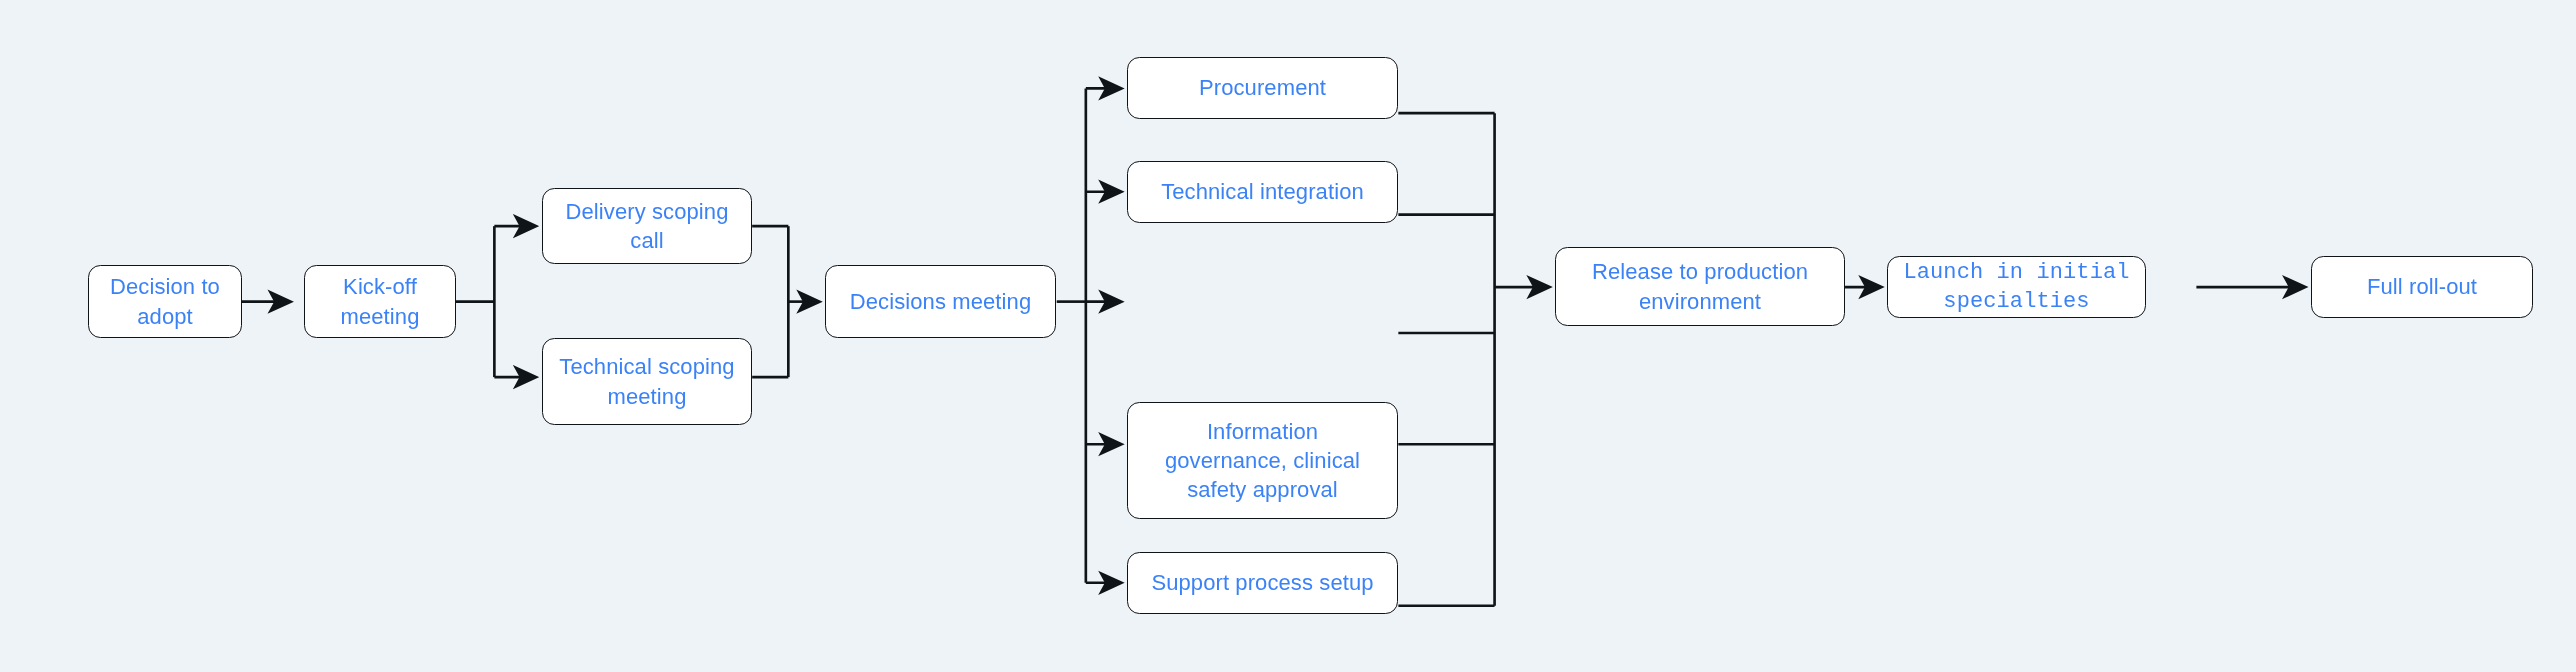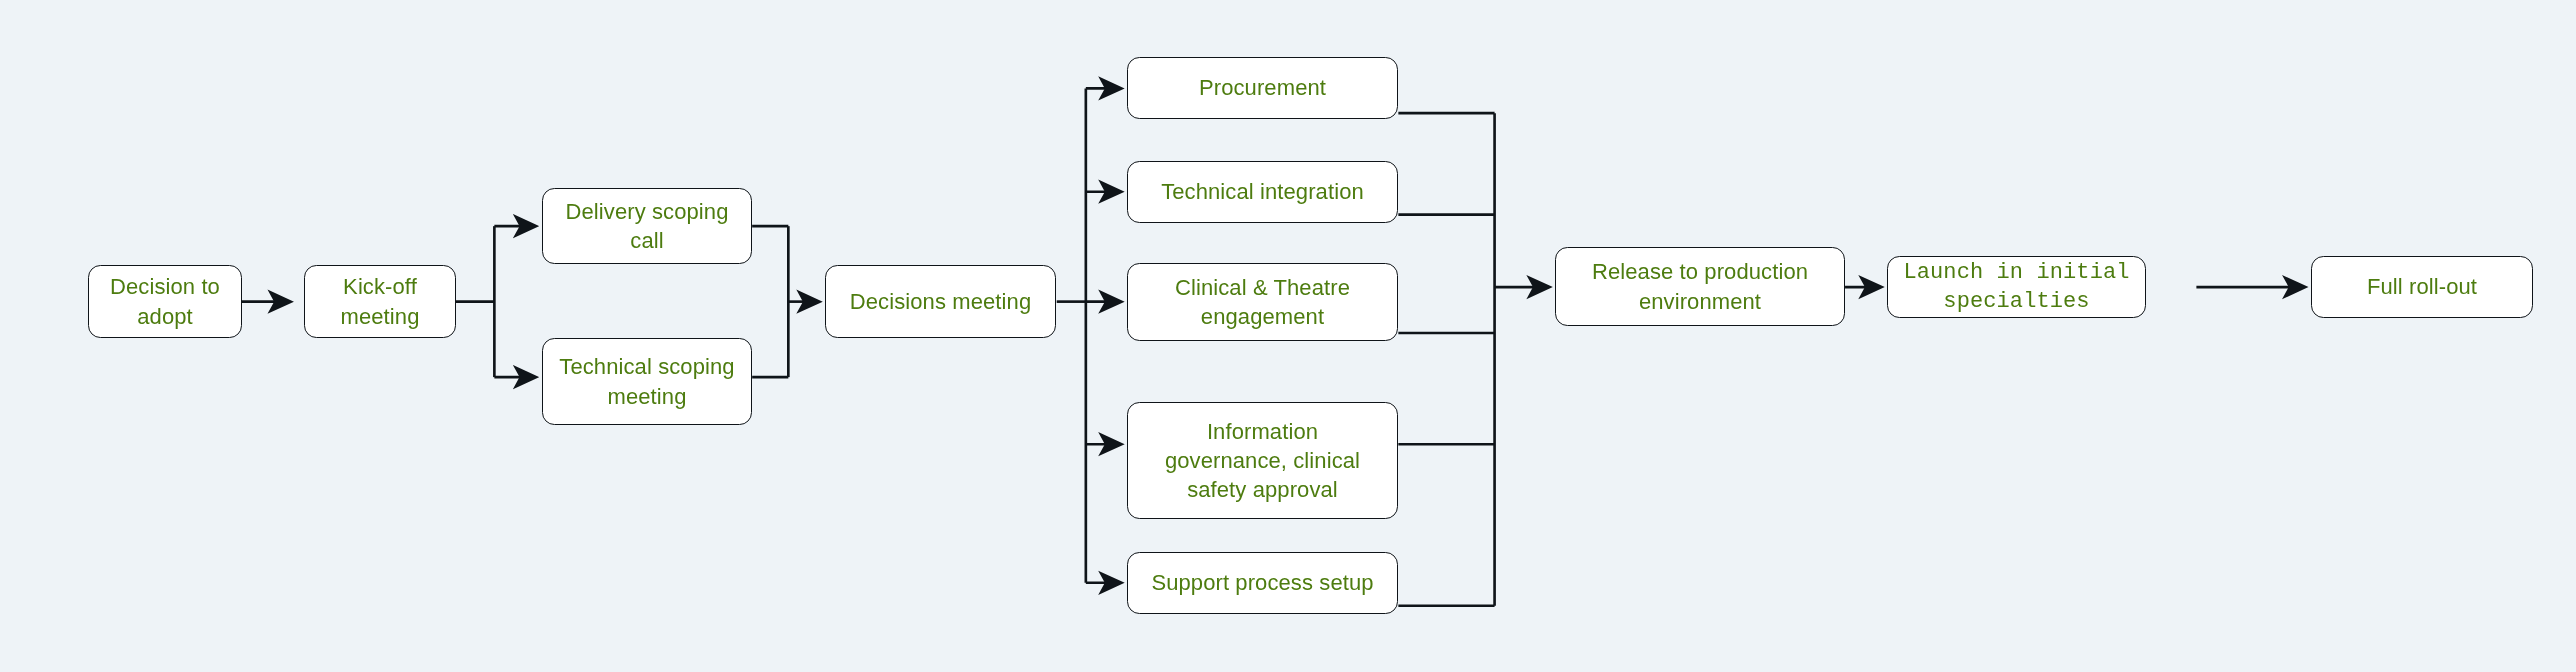--- a/index.html
+++ b/index.html
@@ -25,21 +25,21 @@
   .node {
     position: absolute;
     box-sizing: border-box;
     background: #ffffff;
     border: 1.8px solid #0f1419;
     border-radius: 12.4px;
     display: flex;
     align-items: center;
     justify-content: center;
     text-align: center;
-    color: #4d7c0f;
+    color: #3b82f6;
     font-size: 22px;
     line-height: 1.32;
     padding: 3.5px 12.4px;
     letter-spacing: 0.1px;
   }
   .node .lbl {
     display: block;
     white-space: pre-line;
   }
 </style>
@@ -114,24 +114,20 @@
   </div>
 
   <div class="node" style="left:1127px; top:57px; width:271px; height:62px;">
     <span class="lbl">Procurement</span>
   </div>
 
   <div class="node" style="left:1127px; top:161px; width:271px; height:62px;">
     <span class="lbl">Technical integration</span>
   </div>
 
-  <div class="node" style="left:1127px; top:263px; width:271px; height:78px;">
-    <span class="lbl">Clinical &amp; Theatre
-engagement</span>
-  </div>
 
   <div class="node" style="left:1127px; top:402px; width:271px; height:117px;">
     <span class="lbl">Information
 governance, clinical
 safety approval</span>
   </div>
 
   <div class="node" style="left:1127px; top:552px; width:271px; height:62px;">
     <span class="lbl">Support process setup</span>
   </div>

